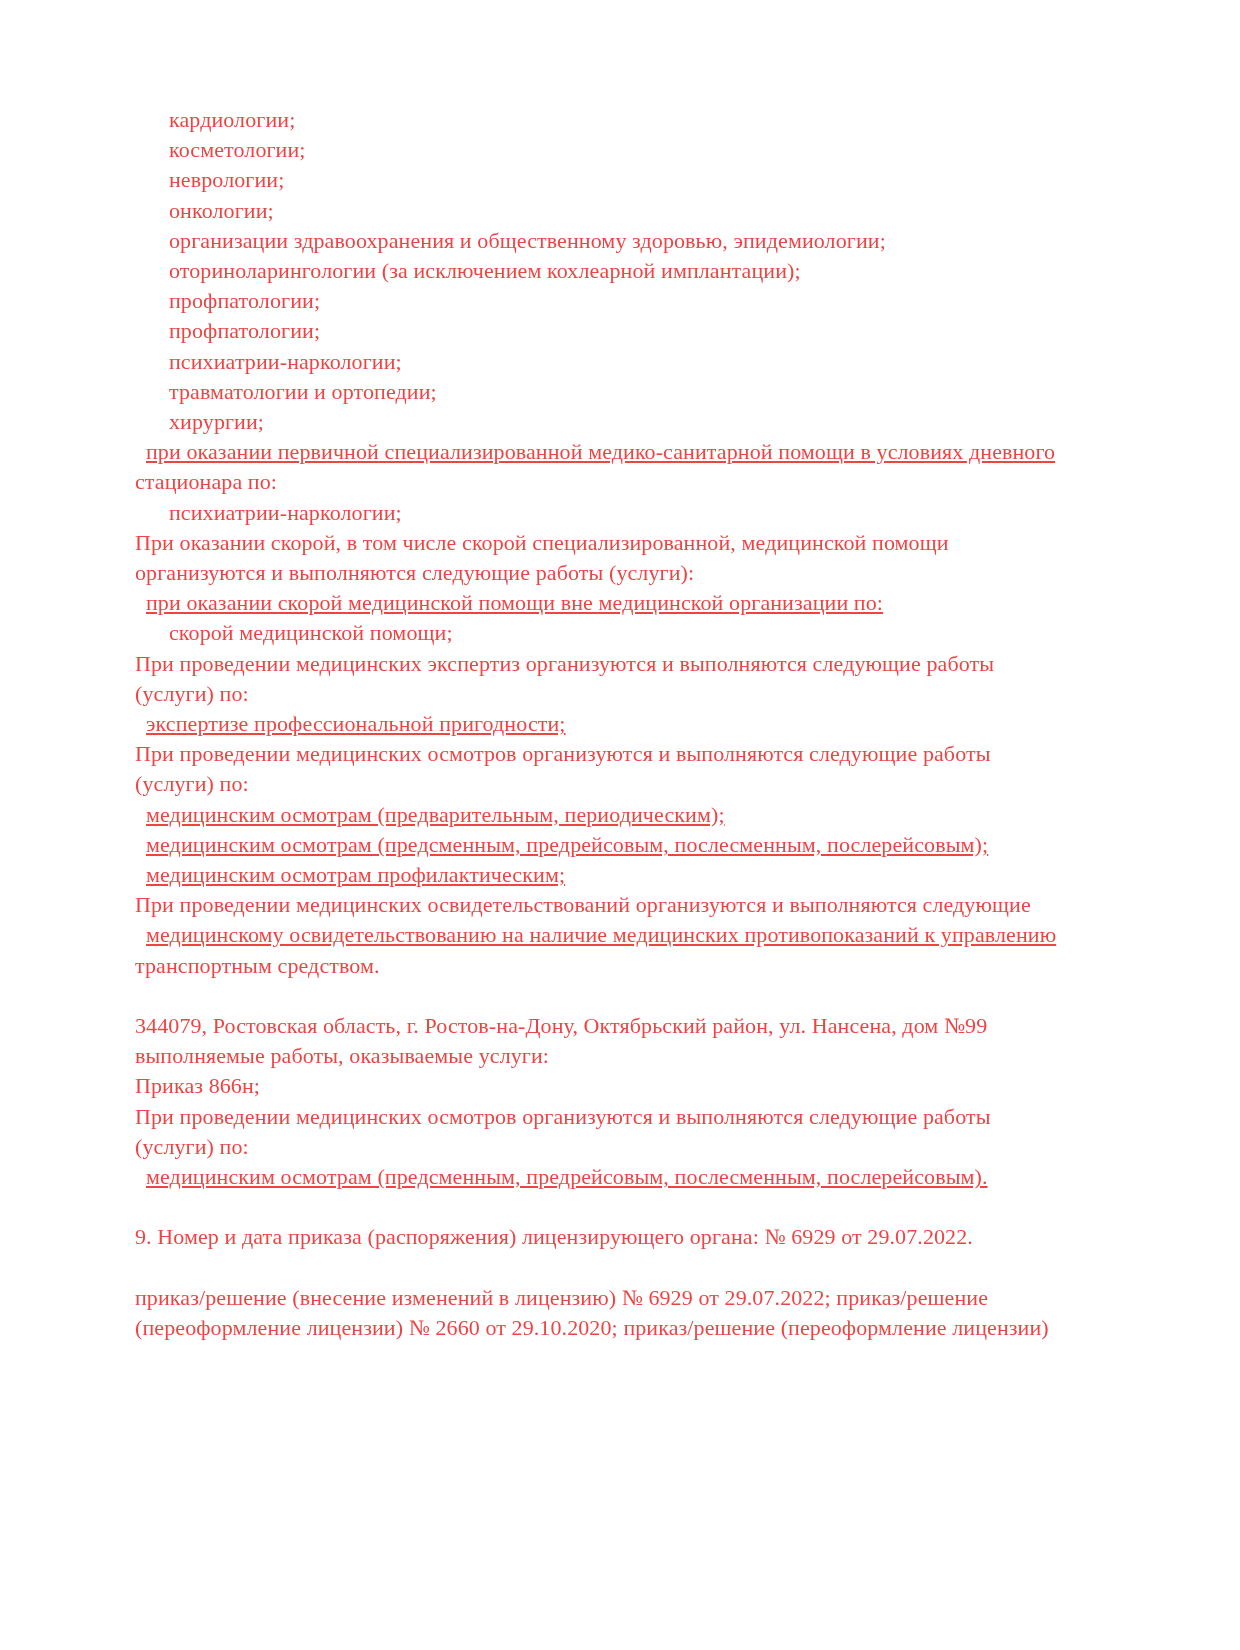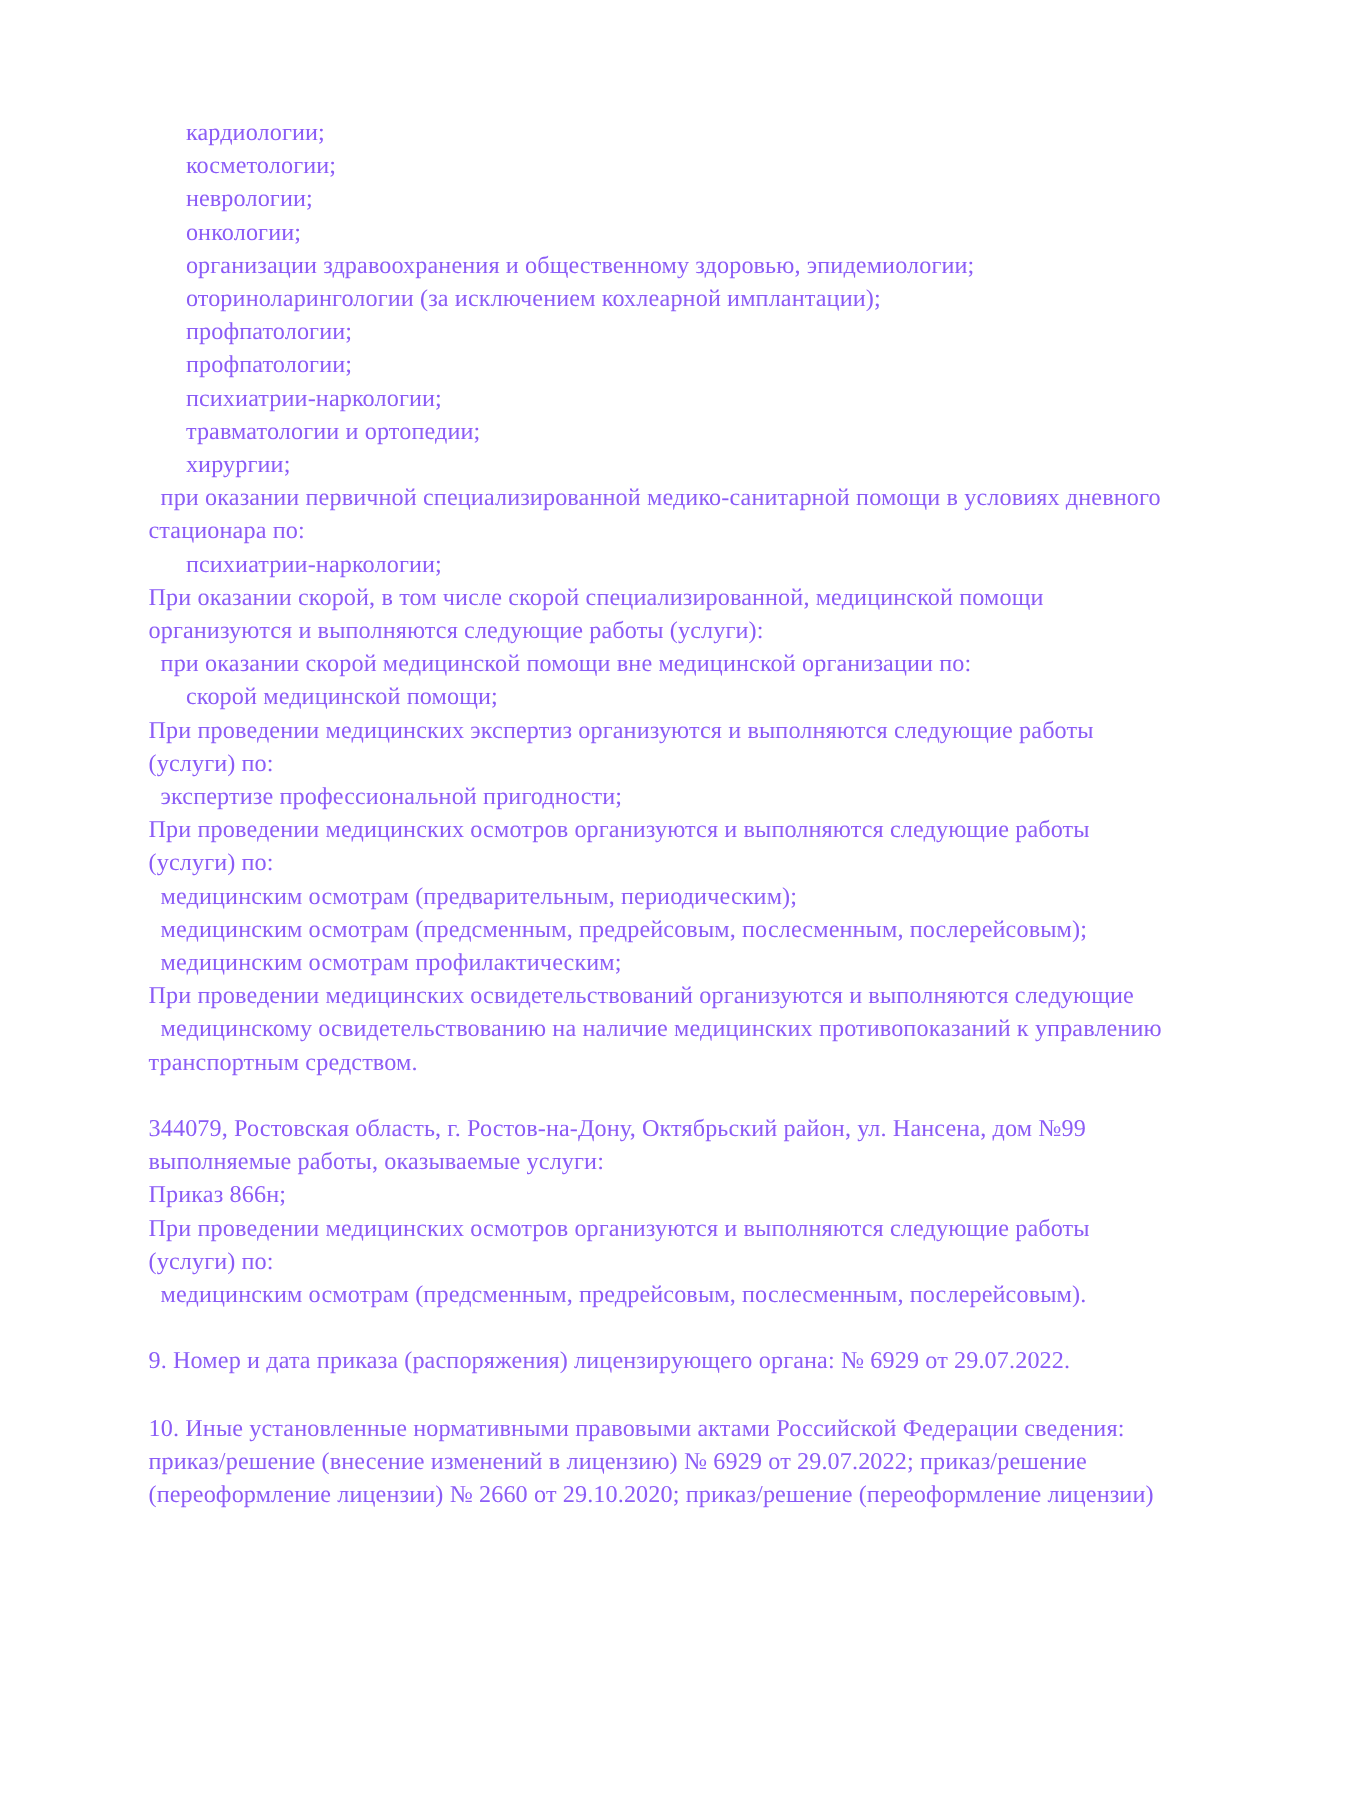--- a/index.html
+++ b/index.html
@@ -5,38 +5,38 @@
   html, body {
     margin: 0;
     padding: 0;
     background: #ffffff;
   }
   .page {
     position: relative;
     width: 1240px;
     height: 1650px;
     background: #ffffff;
-    color: #8b5cf6;
+    color: #ef4444;
     font-family: "Liberation Serif", "DejaVu Serif", serif;
     font-size: 22px;
     overflow: hidden;
   }
   .doc-body {
     position: absolute;
     left: 135px;
     top: 105px;
     width: 1000px;
   }
   .ln {
     line-height: 30.2px;
     min-height: 30.2px;
     white-space: pre;
     letter-spacing: 0.1px;
   }
-  .ind-1 { padding-left: 11px; }
+  .ind-1 { padding-left: 11px; text-decoration: underline; }
   .ind-2 { padding-left: 34px; }
 </style>
 </head>
 <body>
 
 <div class="page">
   <div class="doc-body">
       <div class="ln ind-2">кардиологии;</div>
       <div class="ln ind-2">косметологии;</div>
       <div class="ln ind-2">неврологии;</div>
@@ -69,17 +69,16 @@
       <div class="ln"></div>
       <div class="ln">344079, Ростовская область, г. Ростов-на-Дону, Октябрьский район, ул. Нансена, дом №99</div>
       <div class="ln">выполняемые работы, оказываемые услуги:</div>
       <div class="ln">Приказ 866н;</div>
       <div class="ln">При проведении медицинских осмотров организуются и выполняются следующие работы</div>
       <div class="ln">(услуги) по:</div>
       <div class="ln ind-1">медицинским осмотрам (предсменным, предрейсовым, послесменным, послерейсовым).</div>
       <div class="ln"></div>
       <div class="ln">9. Номер и дата приказа (распоряжения) лицензирующего органа: № 6929 от 29.07.2022.</div>
       <div class="ln"></div>
-      <div class="ln">10. Иные установленные нормативными правовыми актами Российской Федерации сведения:</div>
       <div class="ln">приказ/решение (внесение изменений в лицензию) № 6929 от 29.07.2022; приказ/решение</div>
       <div class="ln">(переоформление лицензии) № 2660 от 29.10.2020; приказ/решение (переоформление лицензии)</div>
     </div>
 </div>
 
 </body></html>

